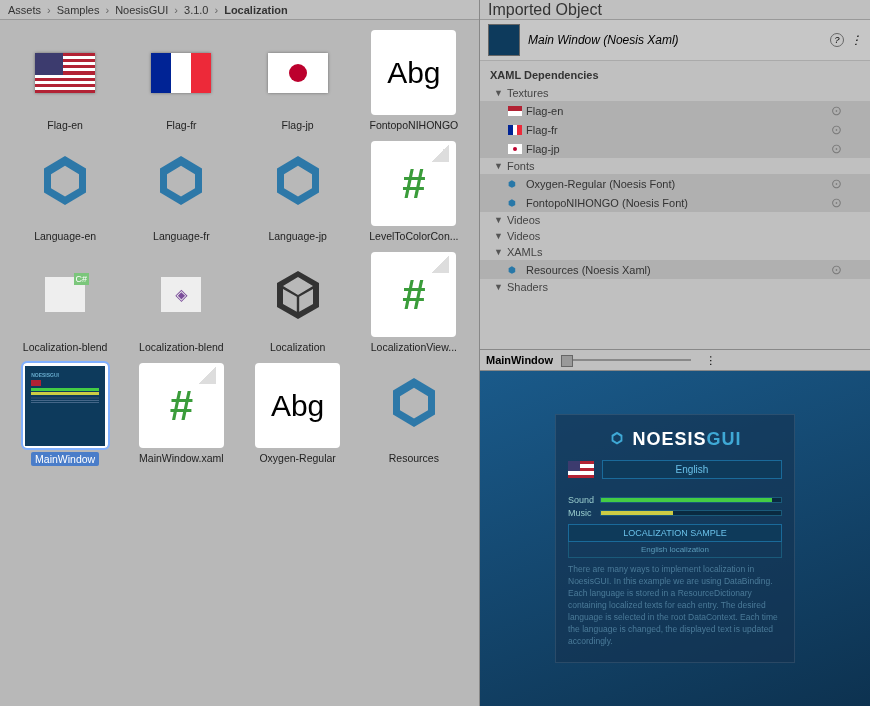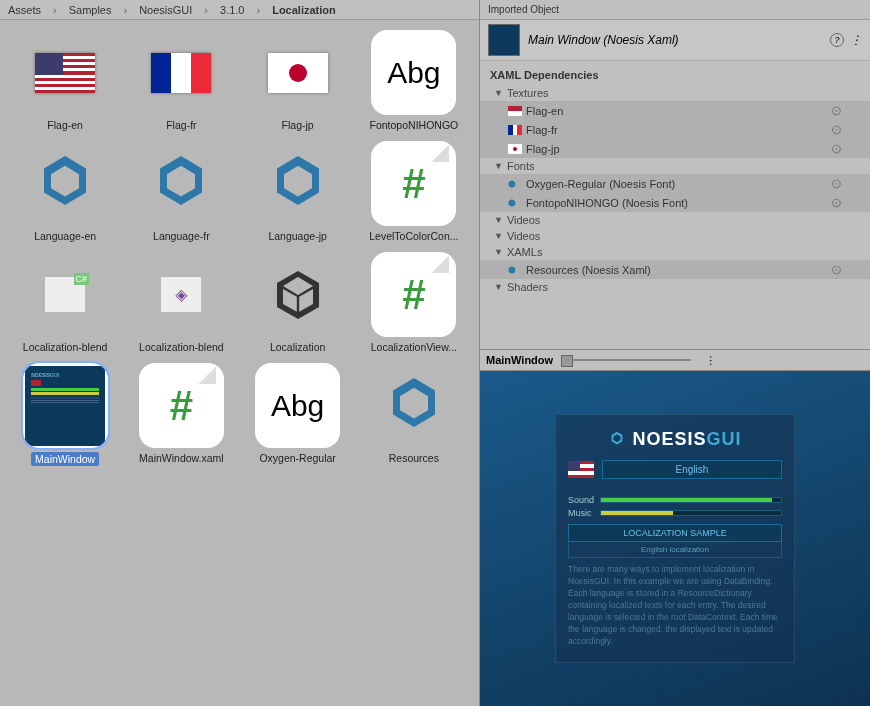--- a/index.html
+++ b/index.html
@@ -1,44 +1,44 @@
 <!DOCTYPE html>
 <html><head>
 <meta charset="utf-8">
 <style>
 * { box-sizing: border-box; margin: 0; padding: 0; font-family: Arial, sans-serif; }
 body { background: #c0c0c0; width: 870px; height: 706px; overflow: hidden; display: flex; }
 .left-panel { width: 480px; height: 100%; background: #c0c0c0; border-right: 1px solid #888; display: flex; flex-direction: column; }
 .right-panel { flex: 1; height: 100%; background: #c0c0c0; display: flex; flex-direction: column; }
-.breadcrumb { height: 20px; background: #c0c0c0; border-bottom: 1px solid #999; display: flex; align-items: center; padding: 0 6px; font-size: 11px; color: #333; gap: 6px; }
+.breadcrumb { height: 20px; background: #c0c0c0; border-bottom: 1px solid #999; display: flex; align-items: center; padding: 0 6px; font-size: 11px; color: #333; }
 .breadcrumb span { margin: 0 2px; cursor: pointer; }
 .breadcrumb .sep { color: #666; margin: 0 4px; }
 .breadcrumb .current { font-weight: bold; }
 .asset-grid { flex: 1; padding: 10px; display: grid; grid-template-columns: repeat(4, 1fr); gap: 10px 6px; align-content: start; background: #b8b8b8; }
 .asset-item { display: flex; flex-direction: column; align-items: center; cursor: pointer; }
-.asset-thumb { width: 85px; height: 85px; background: #fff; border-radius: 16px; display: flex; align-items: center; justify-content: center; position: relative; overflow: hidden; }
+.asset-thumb { width: 85px; height: 85px; background: #fff; border-radius: 4px; display: flex; align-items: center; justify-content: center; position: relative; overflow: hidden; }
 .asset-thumb.trans { background: transparent; }
 .asset-thumb.selected { outline: 2px solid #80b0ff; }
 .asset-label { font-size: 10.5px; color: #222; margin-top: 4px; text-align: center; max-width: 100px; white-space: nowrap; overflow: hidden; text-overflow: ellipsis; }
 .asset-label.selected { background: #4a7dc9; color: #fff; padding: 1px 4px; border-radius: 2px; }
 .flag-us { width: 60px; height: 40px; background: linear-gradient(#b22234 0 7.7%, #fff 7.7% 15.4%, #b22234 15.4% 23%, #fff 23% 30.7%, #b22234 30.7% 38.4%, #fff 38.4% 46.1%, #b22234 46.1% 53.8%, #fff 53.8% 61.5%, #b22234 61.5% 69.2%, #fff 69.2% 76.9%, #b22234 76.9% 84.6%, #fff 84.6% 92.3%, #b22234 92.3% 100%); box-shadow: 0 0 3px rgba(0,0,0,0.4); position: relative; }
 .flag-us::before { content: ""; position: absolute; top:0; left:0; width:28px; height:22px; background:#3c3b6e; }
 .flag-fr { width:60px; height:40px; display:flex; box-shadow:0 0 3px rgba(0,0,0,0.4); }
 .flag-fr > div { flex:1; }
 .flag-jp { width:60px; height:40px; background:#fff; display:flex; align-items:center; justify-content:center; box-shadow:0 0 3px rgba(0,0,0,0.4); }
 .flag-jp::before { content:""; width:18px; height:18px; background:#bc002d; border-radius:50%; }
 .font-abg { font-size:30px; font-weight:400; }
 .noesis-icon { width:70px; height:70px; }
 .code-file { width:70px; height:80px; background:#fff; border-radius:3px; display:flex; align-items:center; justify-content:center; position:relative; }
 .code-file::before { content:""; position:absolute; top:0; right:0; width:18px; height:18px; background:linear-gradient(135deg, #fff 50%, #ddd 50%); }
 .hash { font-size:42px; font-weight:bold; color:#3a9c3a; }
 .blend-icon { width:40px; height:35px; background:#eee; position:relative; display:flex; align-items:center; justify-content:center; }
 .unity-icon { width:60px; height:60px; }
 .main-window-thumb { width:80px; height:80px; background:#0d3a5c; display:flex; flex-direction:column; padding:6px; }
-.inspector-header { height:20px; border-bottom:1px solid #999; padding:0 8px; font-size:10px; display:flex; align-items:center; color:#333; }
+.inspector-header { height:20px; border-bottom:1px solid #999; padding:0 8px; font-size:16px; display:flex; align-items:center; color:#333; }
 .inspector-row { display:flex; align-items:center; padding:4px 8px; background:#c6c6c6; border-bottom:1px solid #aaa;font-style:italic; }
 .inspector-row .thumb { width:32px; height:32px; background:#0d3a5c; margin-right:8px; border:1px solid #666; }
 .inspector-row .title { flex:1; font-size:12px; }
 .inspector-row .help { width:14px; height:14px; border:1px solid #666; border-radius:50%; font-size:9px; display:flex; align-items:center; justify-content:center; margin-left:4px; cursor:pointer; }
 .inspector-row .menu { font-size:12px; margin-left:6px; cursor:pointer; }
 .deps-section { background:#c0c0c0; padding:4px 0; font-size:11px; }
 .deps-title { padding:4px 10px; font-weight:bold; color:#333; }
 .deps-group { padding:2px 14px; color:#444; display:flex; align-items:center; }
 .deps-group .tri { margin-right:4px; font-size:9px; color:#555; }
 .deps-item { padding:2px 28px 2px 28px; display:flex; align-items:center; color:#333; }

